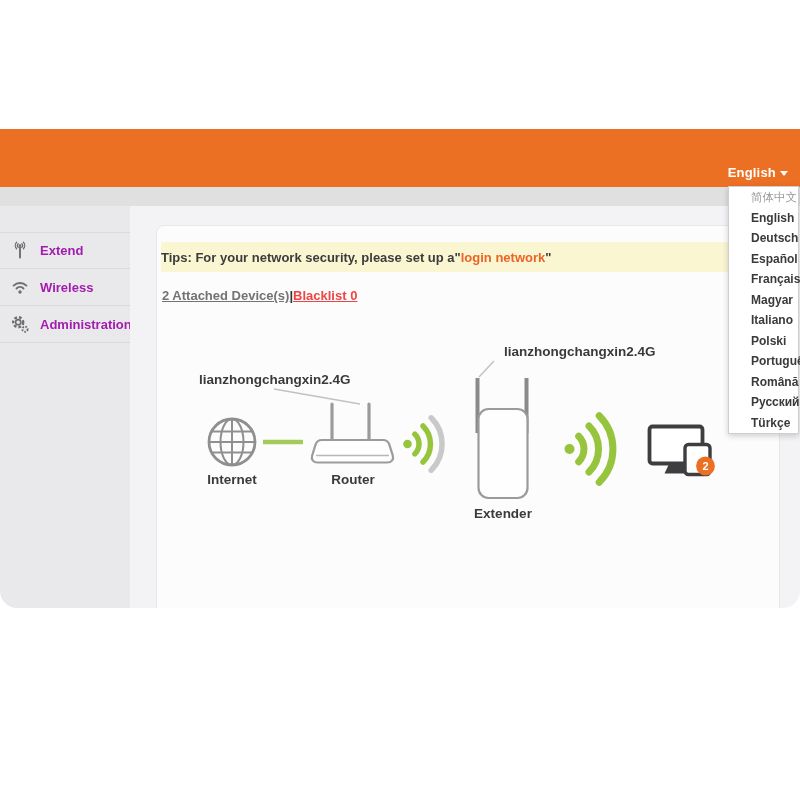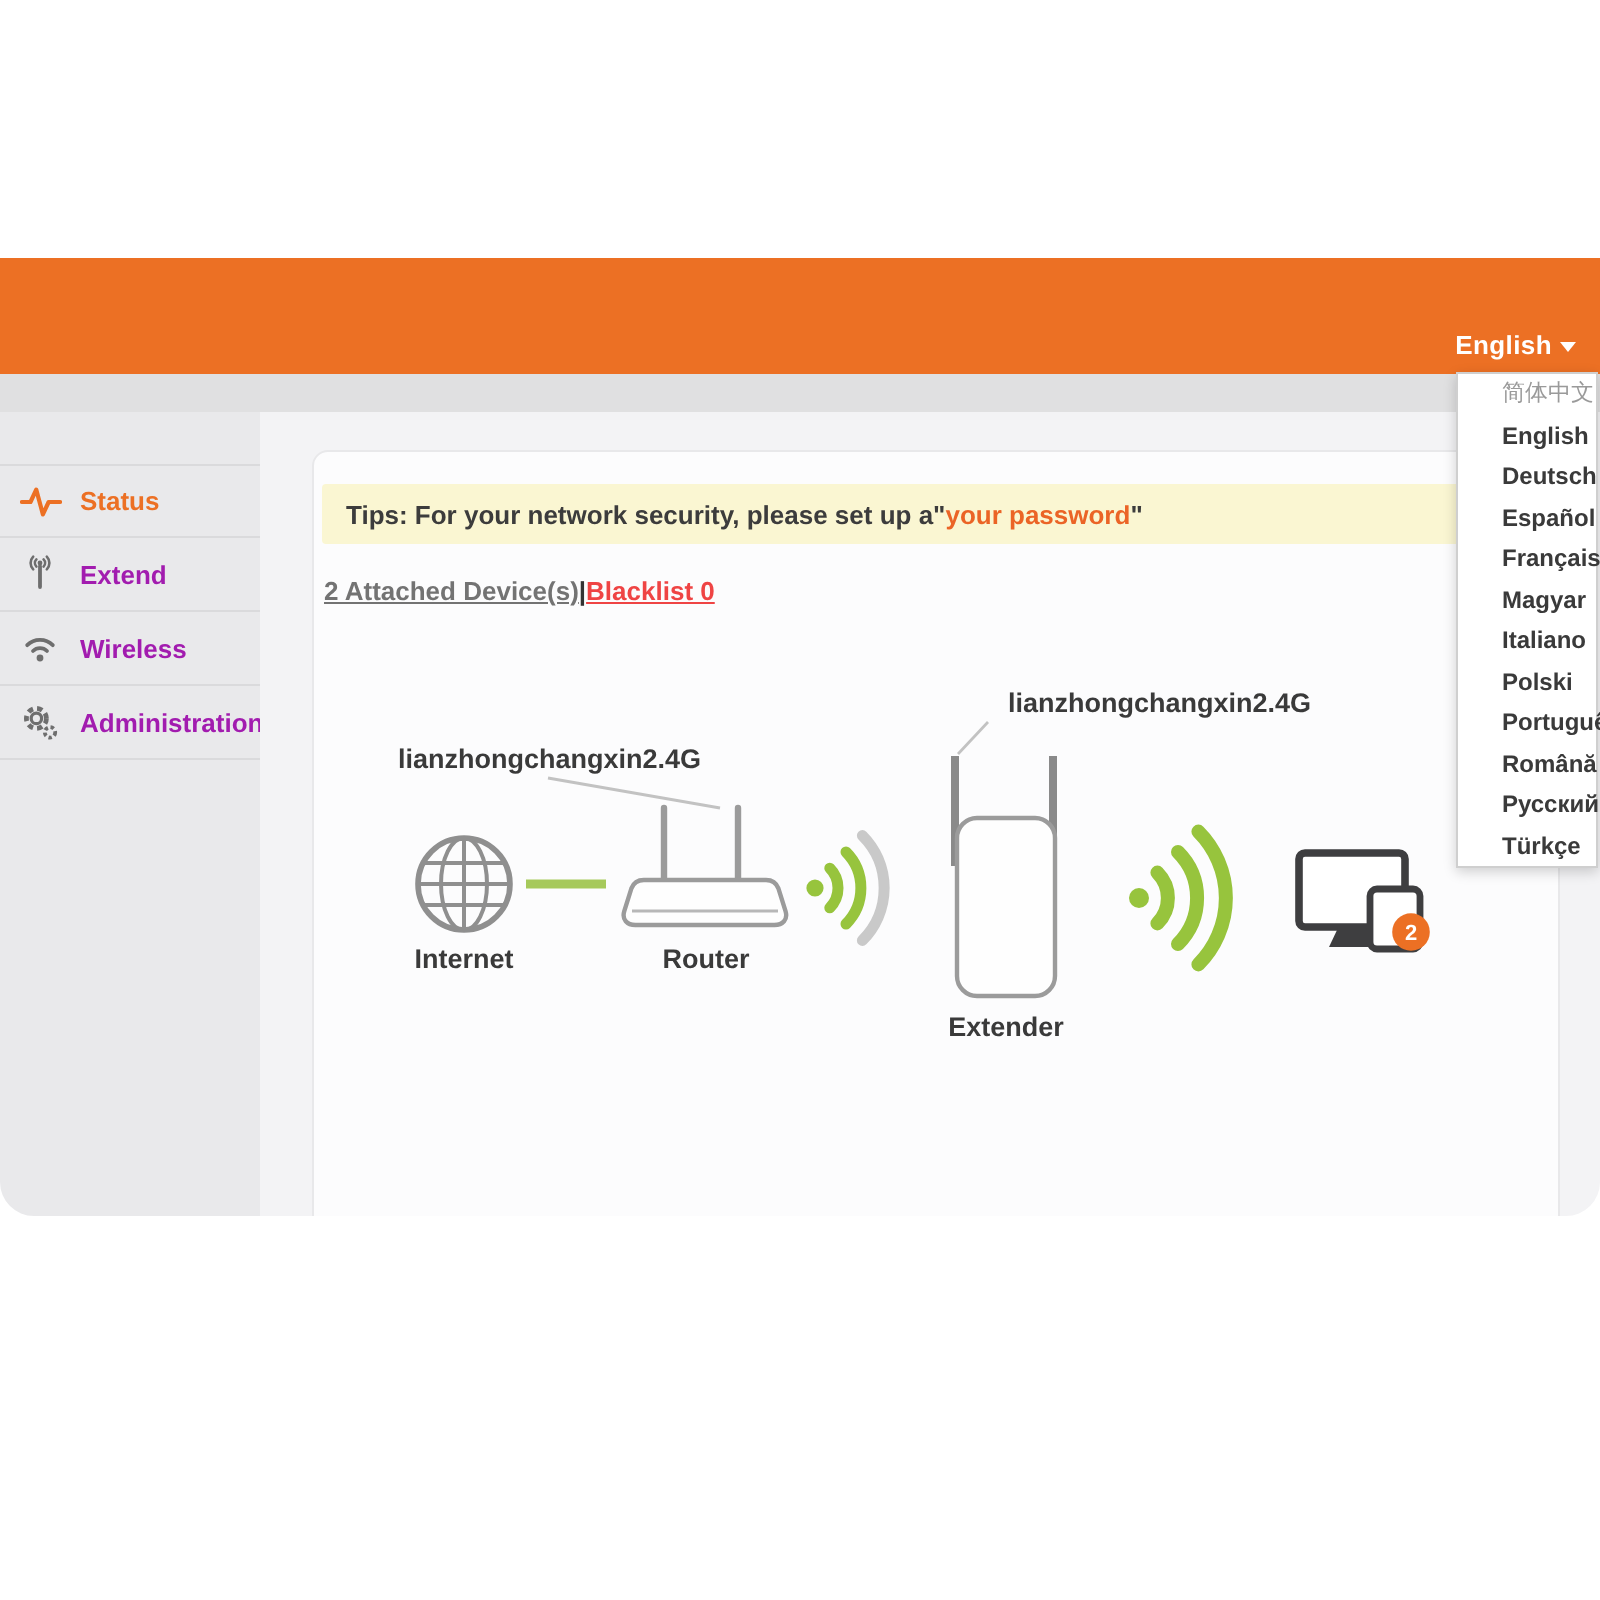--- a/index.html
+++ b/index.html
@@ -27,21 +27,21 @@
   .nav-icon { width:22px; height:20px; flex:none; display:flex; align-items:center; justify-content:center; }
   .nav-label { margin-left:9px; font-size:13px; font-weight:bold; color:#a21caf; }
   .nav-item.active .nav-label { color:#EC7024; }
   .social { position:absolute; left:41px; bottom:13px; display:flex; align-items:center; gap:21px; }
   .fb { font-size:15px; font-weight:bold; color:#4E4E50; cursor:pointer; line-height:1; }
 
   .main { position:relative; flex:1; background:#F3F3F5; }
   .panel { position:relative; margin:19px 0 0 26px; width:624px; height:400px; background:#FCFCFD;
            border:1px solid #E8E8EA; border-radius:8px; }
   .tips { margin:16px 4px 0 4px; height:30px; background:#FAF6D2; border-radius:2px;
-          display:flex; align-items:center; padding-left:12px;
+          display:flex; align-items:center; 
           font-size:13px; font-weight:bold; color:#3C3C3C; }
   .tips .hl { color:#EB6426; cursor:pointer; }
   .attached { margin:16px 0 0 5px; font-size:13px; font-weight:bold; }
   .attached span { text-decoration:underline; }
   .lnk-orange { color:#737373; cursor:pointer; }
   .lnk-dark { color:#ef4444; cursor:pointer; }
   .sep { color:#333; }
   .diagram { position:absolute; left:0; top:0; width:624px; height:400px; pointer-events:none; }
   .footer-rule { position:absolute; left:0; right:0; top:424px; border-top:1px solid #DEDEE0; }
 
@@ -65,28 +65,20 @@
       <span class="caret"></span>
     </div>
   </div>
 
   <div class="substrip"></div>
 
   <div class="body">
 
     <aside class="sidebar">
       <nav class="nav">
-        <div class="nav-item active">
-          <span class="nav-icon">
-            <svg width="21" height="20" viewBox="0 0 22 20">
-              <polyline points="1,10 5.5,10 8.5,3.5 12,16.5 15,10 21,10" fill="none" stroke="#EC7024" stroke-width="2.2" stroke-linecap="round" stroke-linejoin="round"></polyline>
-            </svg>
-          </span>
-          <span class="nav-label">Status</span>
-        </div>
         <div class="nav-item">
           <span class="nav-icon">
             <svg width="20" height="20" viewBox="0 0 20 20">
               <g stroke="#6E6E6E" fill="none" stroke-linecap="round">
                 <circle cx="10" cy="4.5" r="1.2" fill="#6E6E6E" stroke="none"></circle>
                 <line x1="10" y1="6" x2="10" y2="16.5" stroke-width="1.9"></line>
                 <path d="M8.2,2.7 A2.6,2.6 0 0 0 8.2,6.3" stroke-width="1.3"></path>
                 <path d="M6.6,1.3 A4.6,4.6 0 0 0 6.6,7.7" stroke-width="1.3"></path>
                 <path d="M11.8,2.7 A2.6,2.6 0 0 1 11.8,6.3" stroke-width="1.3"></path>
                 <path d="M13.4,1.3 A4.6,4.6 0 0 1 13.4,7.7" stroke-width="1.3"></path>
@@ -134,21 +126,21 @@
           </svg>
         </span>
       </div>
     </aside>
 
     <main class="main">
       <div class="panel">
 
         <div class="tips">
           <span>Tips: For your network security, please set up a"</span>
-            <span class="hl">your password</span>
+            <span class="hl">login network</span>
             <span>"</span>
         </div>
 
         <div class="attached">
           <span class="lnk-orange">2 Attached Device(s)</span><span class="sep">|</span><span class="lnk-dark">Blacklist 0</span>
         </div>
 
         <svg class="diagram" viewBox="0 0 624 400">
 
           <line x1="117" y1="163" x2="203" y2="178" stroke="#C2C2C2" stroke-width="1.4"></line>

